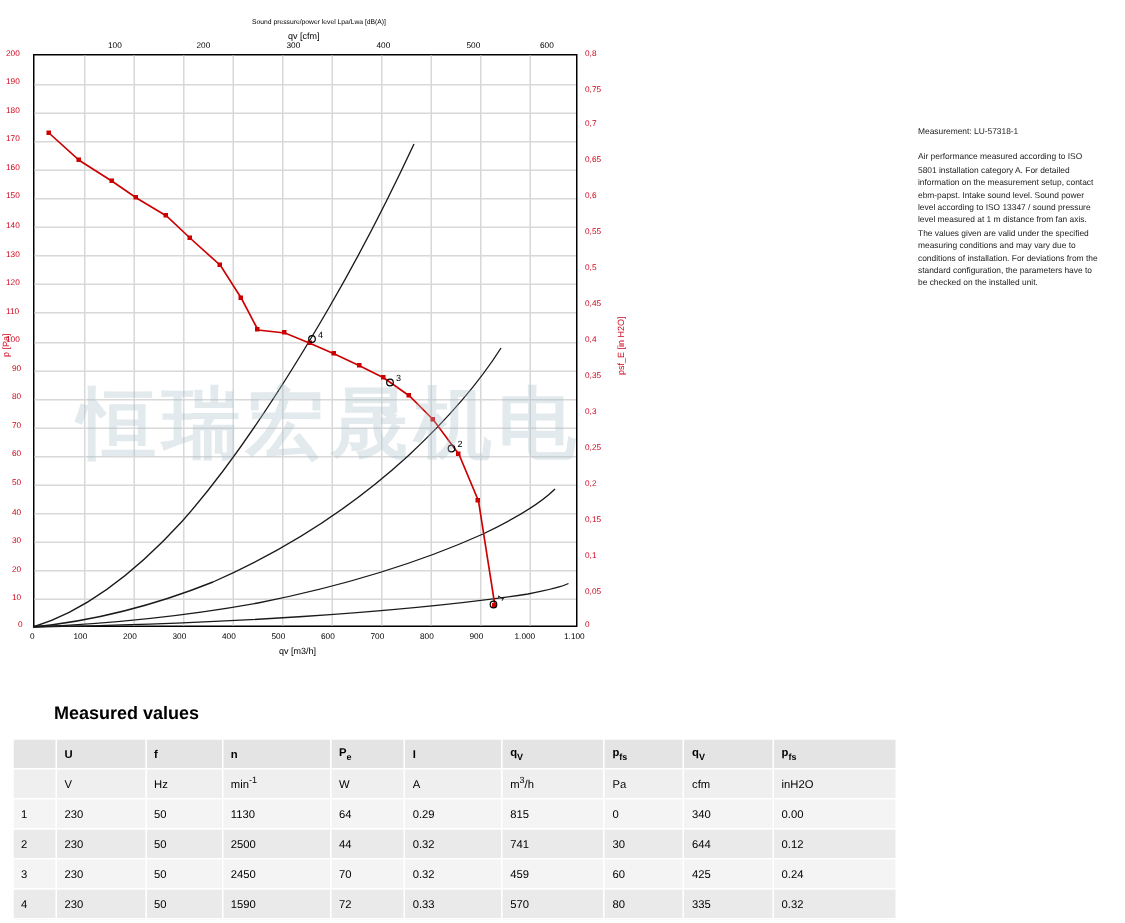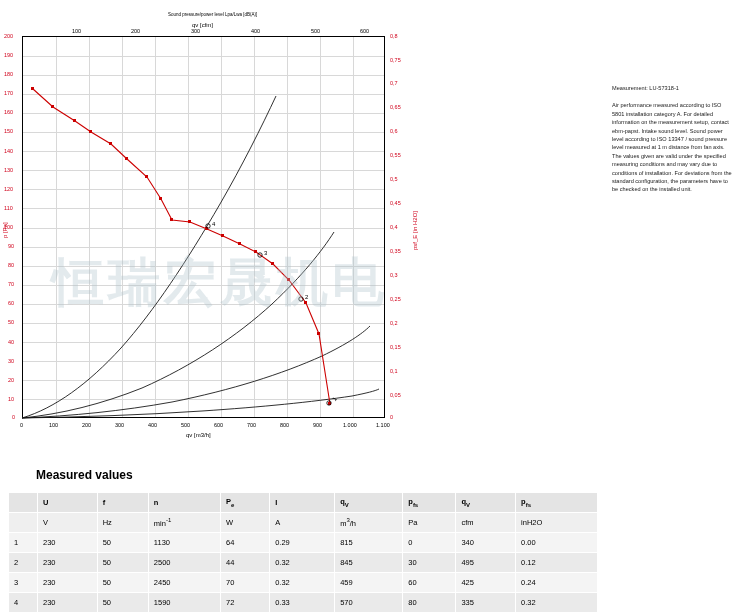--- a/index.html
+++ b/index.html
@@ -251,23 +251,23 @@
     <td>340</td>
     <td>0.00</td>
   </tr>
   <tr class="row alt">
     <td class="c0">2</td>
     <td>230</td>
     <td>50</td>
     <td>2500</td>
     <td>44</td>
     <td>0.32</td>
-    <td>845</td>
+    <td>741</td>
     <td>30</td>
-    <td>495</td>
+    <td>644</td>
     <td>0.12</td>
   </tr>
   <tr class="row">
     <td class="c0">3</td>
     <td>230</td>
     <td>50</td>
     <td>2450</td>
     <td>70</td>
     <td>0.32</td>
     <td>459</td>

